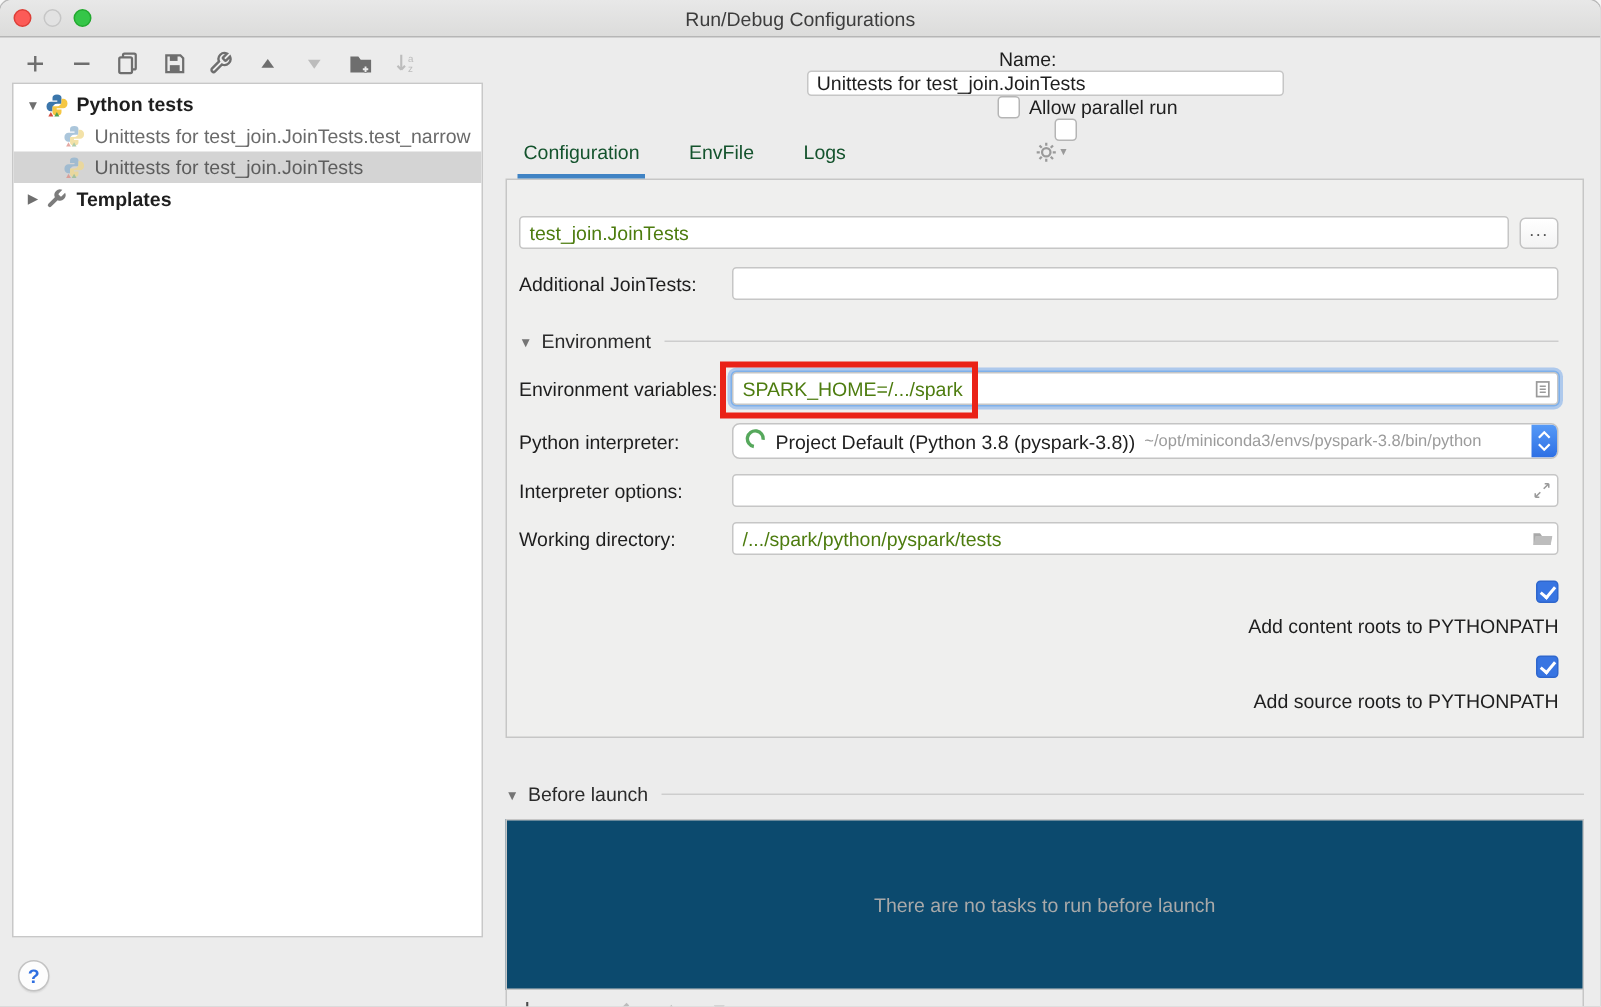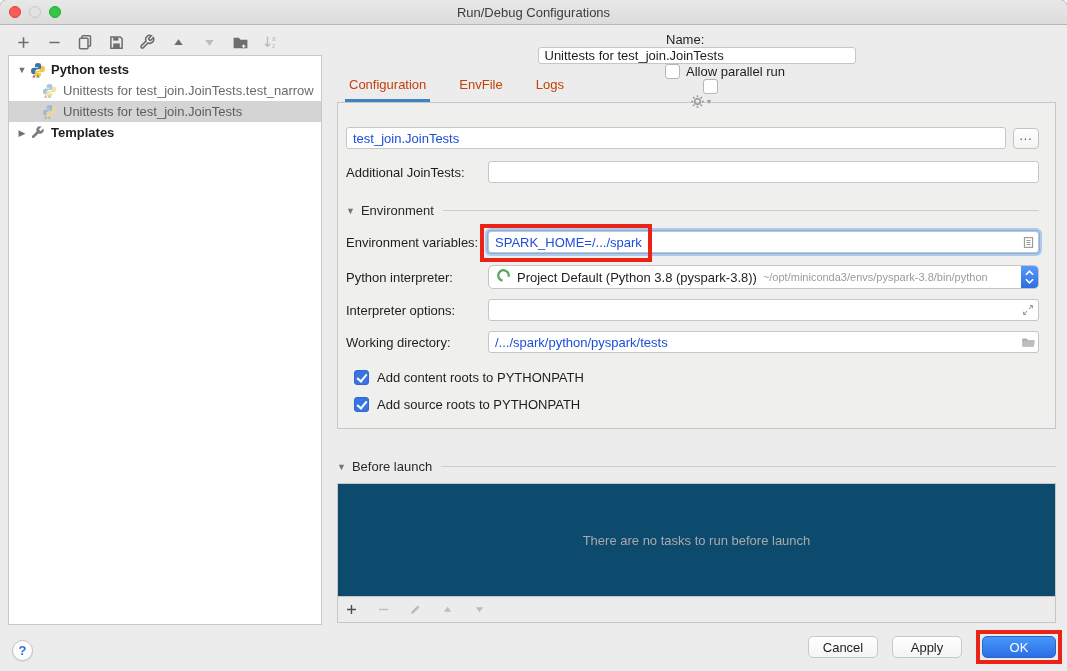--- a/index.html
+++ b/index.html
@@ -49,38 +49,38 @@
                 font:13px "Liberation Sans","DejaVu Sans",sans-serif; background:#fff; color:#1e1e1e; }
   .cb-item { display:flex; align-items:center; gap:6px; }
   .cb-box { width:15px; height:15px; border:1px solid #b5b5b5; border-radius:3px; background:#fff; flex:0 0 15px; }
   .cb-box.checked { background:#3875e2; border-color:#2f67cd; position:relative; }
   .cb-box.checked::after { content:""; position:absolute; left:4px; top:1px; width:4px; height:8px;
                            border:solid #fff; border-width:0 2px 2px 0; transform:rotate(40deg); }
   .gear { color:#9a9a9a; margin-left:9px; display:flex; align-items:center; }
   .gear .dcaret { font-size:7px; margin-left:1px; color:#9a9a9a; }
 
   .tabs { display:flex; gap:29px; margin:21px 0 0 10px; }
-  .tab { position:relative; padding:0 2px 10px; color:#c2410c; }
+  .tab { position:relative; padding:0 2px 10px; color:#14532d;margin-top:17px; }
   .tab.active::after { content:""; position:absolute; left:-2px; right:-2px; bottom:0; height:3px; background:#4083c4; }
 
   .config-panel { border:1px solid #c6c6c6; background:#efefee; padding:10px 16px 16px 8px; }
 
   .group-hdr { display:flex; align-items:center; color:#8d8d8d; margin-bottom:4px; }
   .group-hdr .line { flex:1; height:1px; background:#cdcdcd; margin-left:9px; }
   .sec-hdr { display:flex; align-items:center; color:#2a2a2a; }
   .sec-hdr .tri { font-size:9px; color:#757575; margin-right:6px; }
   .sec-hdr .line { flex:1; height:1px; background:#cdcdcd; margin-left:9px; }
 
   .frow { display:grid; grid-template-columns:142px 1fr; align-items:center; margin-top:12px; }
   .frow .lbl { color:#1e1e1e; }
 
   .field { position:relative; display:flex; align-items:center; height:22px; background:#fff;
            border:1px solid #c6c6c6; border-radius:3px; }
   .field input { flex:1; border:none; outline:none; background:transparent; padding:0 6px;
-                 font:13px "Liberation Sans","DejaVu Sans",sans-serif; color:#1d4ed8; min-width:0; }
+                 font:13px "Liberation Sans","DejaVu Sans",sans-serif; color:#4d7c0f; min-width:0; }
   .field .ficon { flex:0 0 20px; display:flex; align-items:center; justify-content:center; color:#9a9a9a; }
 
   .radio-row { display:flex; align-items:center; gap:7px; }
   .radio { width:16px; height:16px; border-radius:50%; background:#fff; border:1px solid #b5b5b5; flex:0 0 16px; }
   .radio.sel { background:#2e71e5; border-color:#2361cd; position:relative; }
   .radio.sel::after { content:""; position:absolute; left:5px; top:5px; width:4px; height:4px; border-radius:50%; background:#fff; }
   .radio-opt { display:flex; align-items:center; gap:5px; margin-right:12px; }
 
   .target-input-row { display:flex; align-items:center; margin-top:14px; }
   .browse-btn { width:26px; height:21px; margin-left:7px; border:1px solid #c3c3c3; border-radius:4px;
@@ -93,21 +93,21 @@
 
   .combo { display:flex; align-items:center; height:24px; background:#fff; border:1px solid #c4c4c4;
            border-radius:5px; overflow:hidden; }
   .combo .cicon { flex:0 0 16px; margin:0 5px 0 7px; }
   .combo .cval { white-space:nowrap; }
   .combo .cpath { color:#9b9b9b; font-size:11px; margin-left:6px; white-space:nowrap; overflow:hidden;
                   text-overflow:ellipsis; flex:1; }
   .combo .spin { flex:0 0 17px; align-self:stretch; background:linear-gradient(#569af7,#2d6fe4);
                  display:flex; flex-direction:column; align-items:center; justify-content:center; gap:2px; }
 
-  .pycheck { display:flex; align-items:flex-start; gap:8px; margin:17px 0 0 8px; }
+  .pycheck { display:flex; align-items:flex-end; gap:8px; margin:17px 0 0 8px;flex-direction:column; }
 
   .bl-hdr { display:flex; align-items:center; color:#2a2a2a; margin-top:30px; }
   .bl-hdr .tri { font-size:9px; color:#757575; margin-right:6px; }
   .bl-hdr .line { flex:1; height:1px; background:#cdcdcd; margin-left:9px; }
   .tasks-box { margin-top:9px; height:114px; background:#0c4a6e; border:1px solid #c6c6c6;
                display:flex; align-items:center; justify-content:center; color:#a9a9a9; }
   .mini-toolbar { display:flex; align-items:center; gap:14px; height:26px; padding-left:4px;
                   border:1px solid #c6c6c6; border-top:none; background:#ececec; }
 
   .footer { display:flex; align-items:center; justify-content:flex-end; margin-top:7px; gap:14px; }

